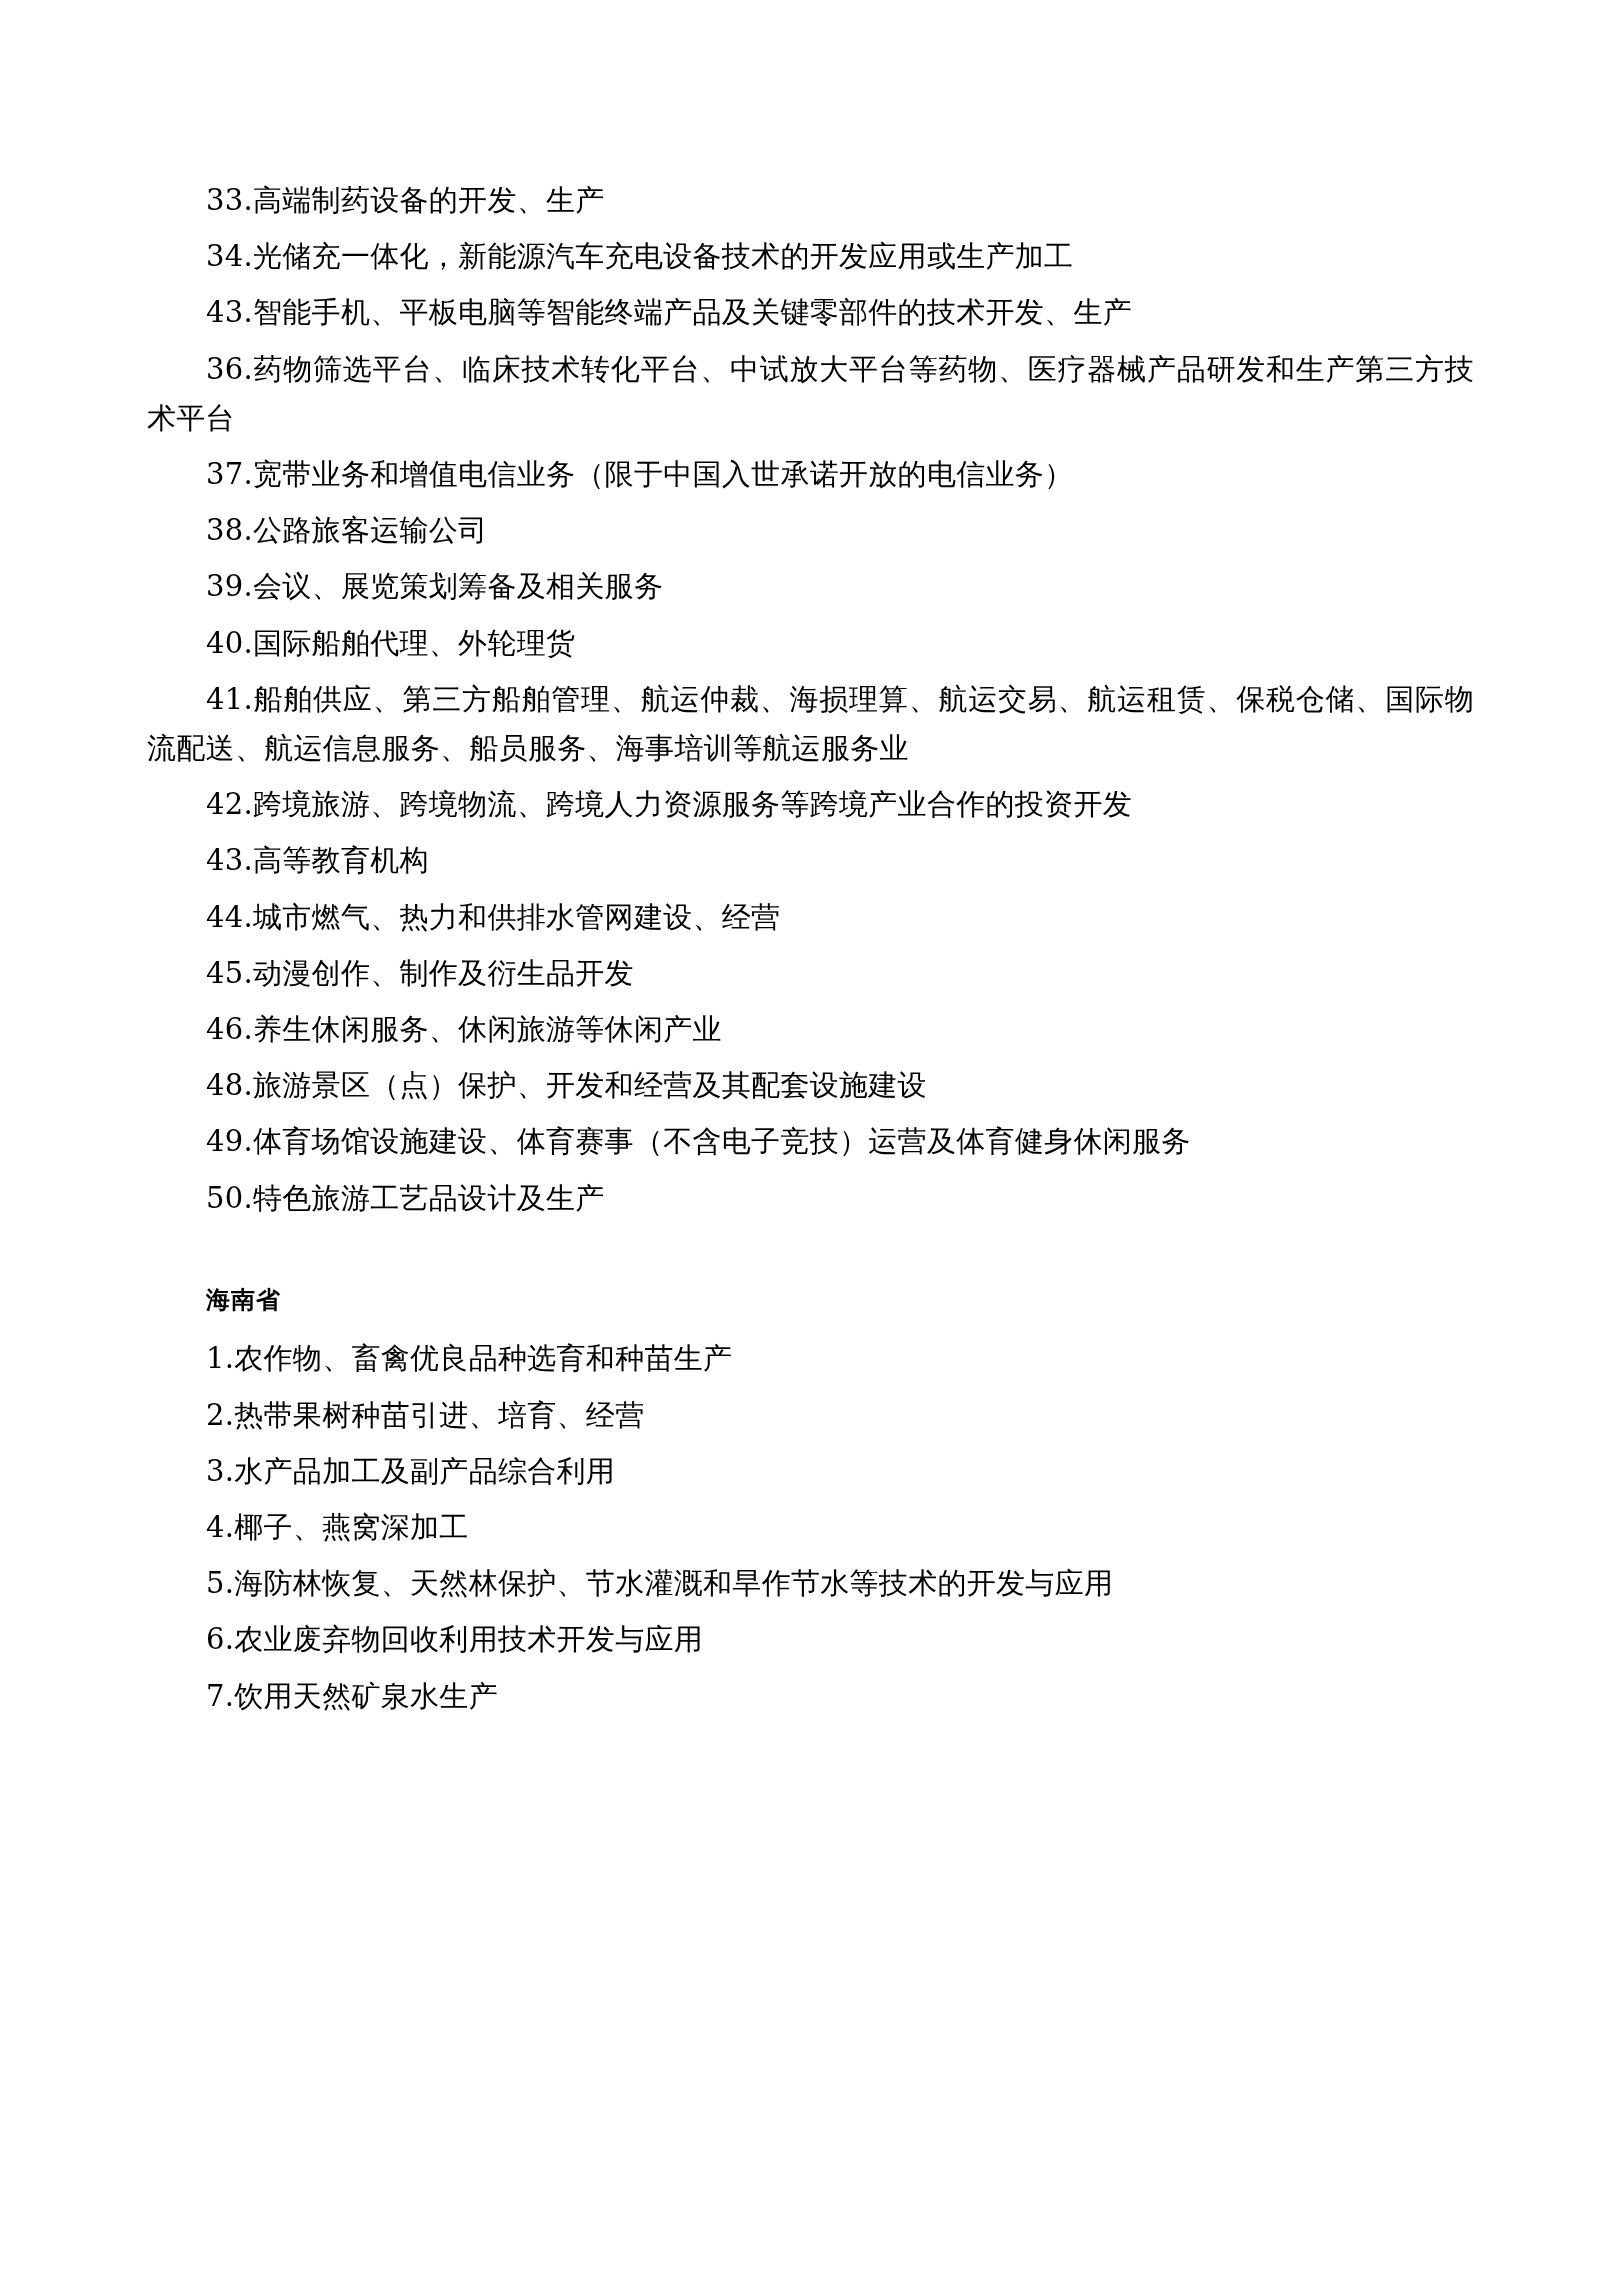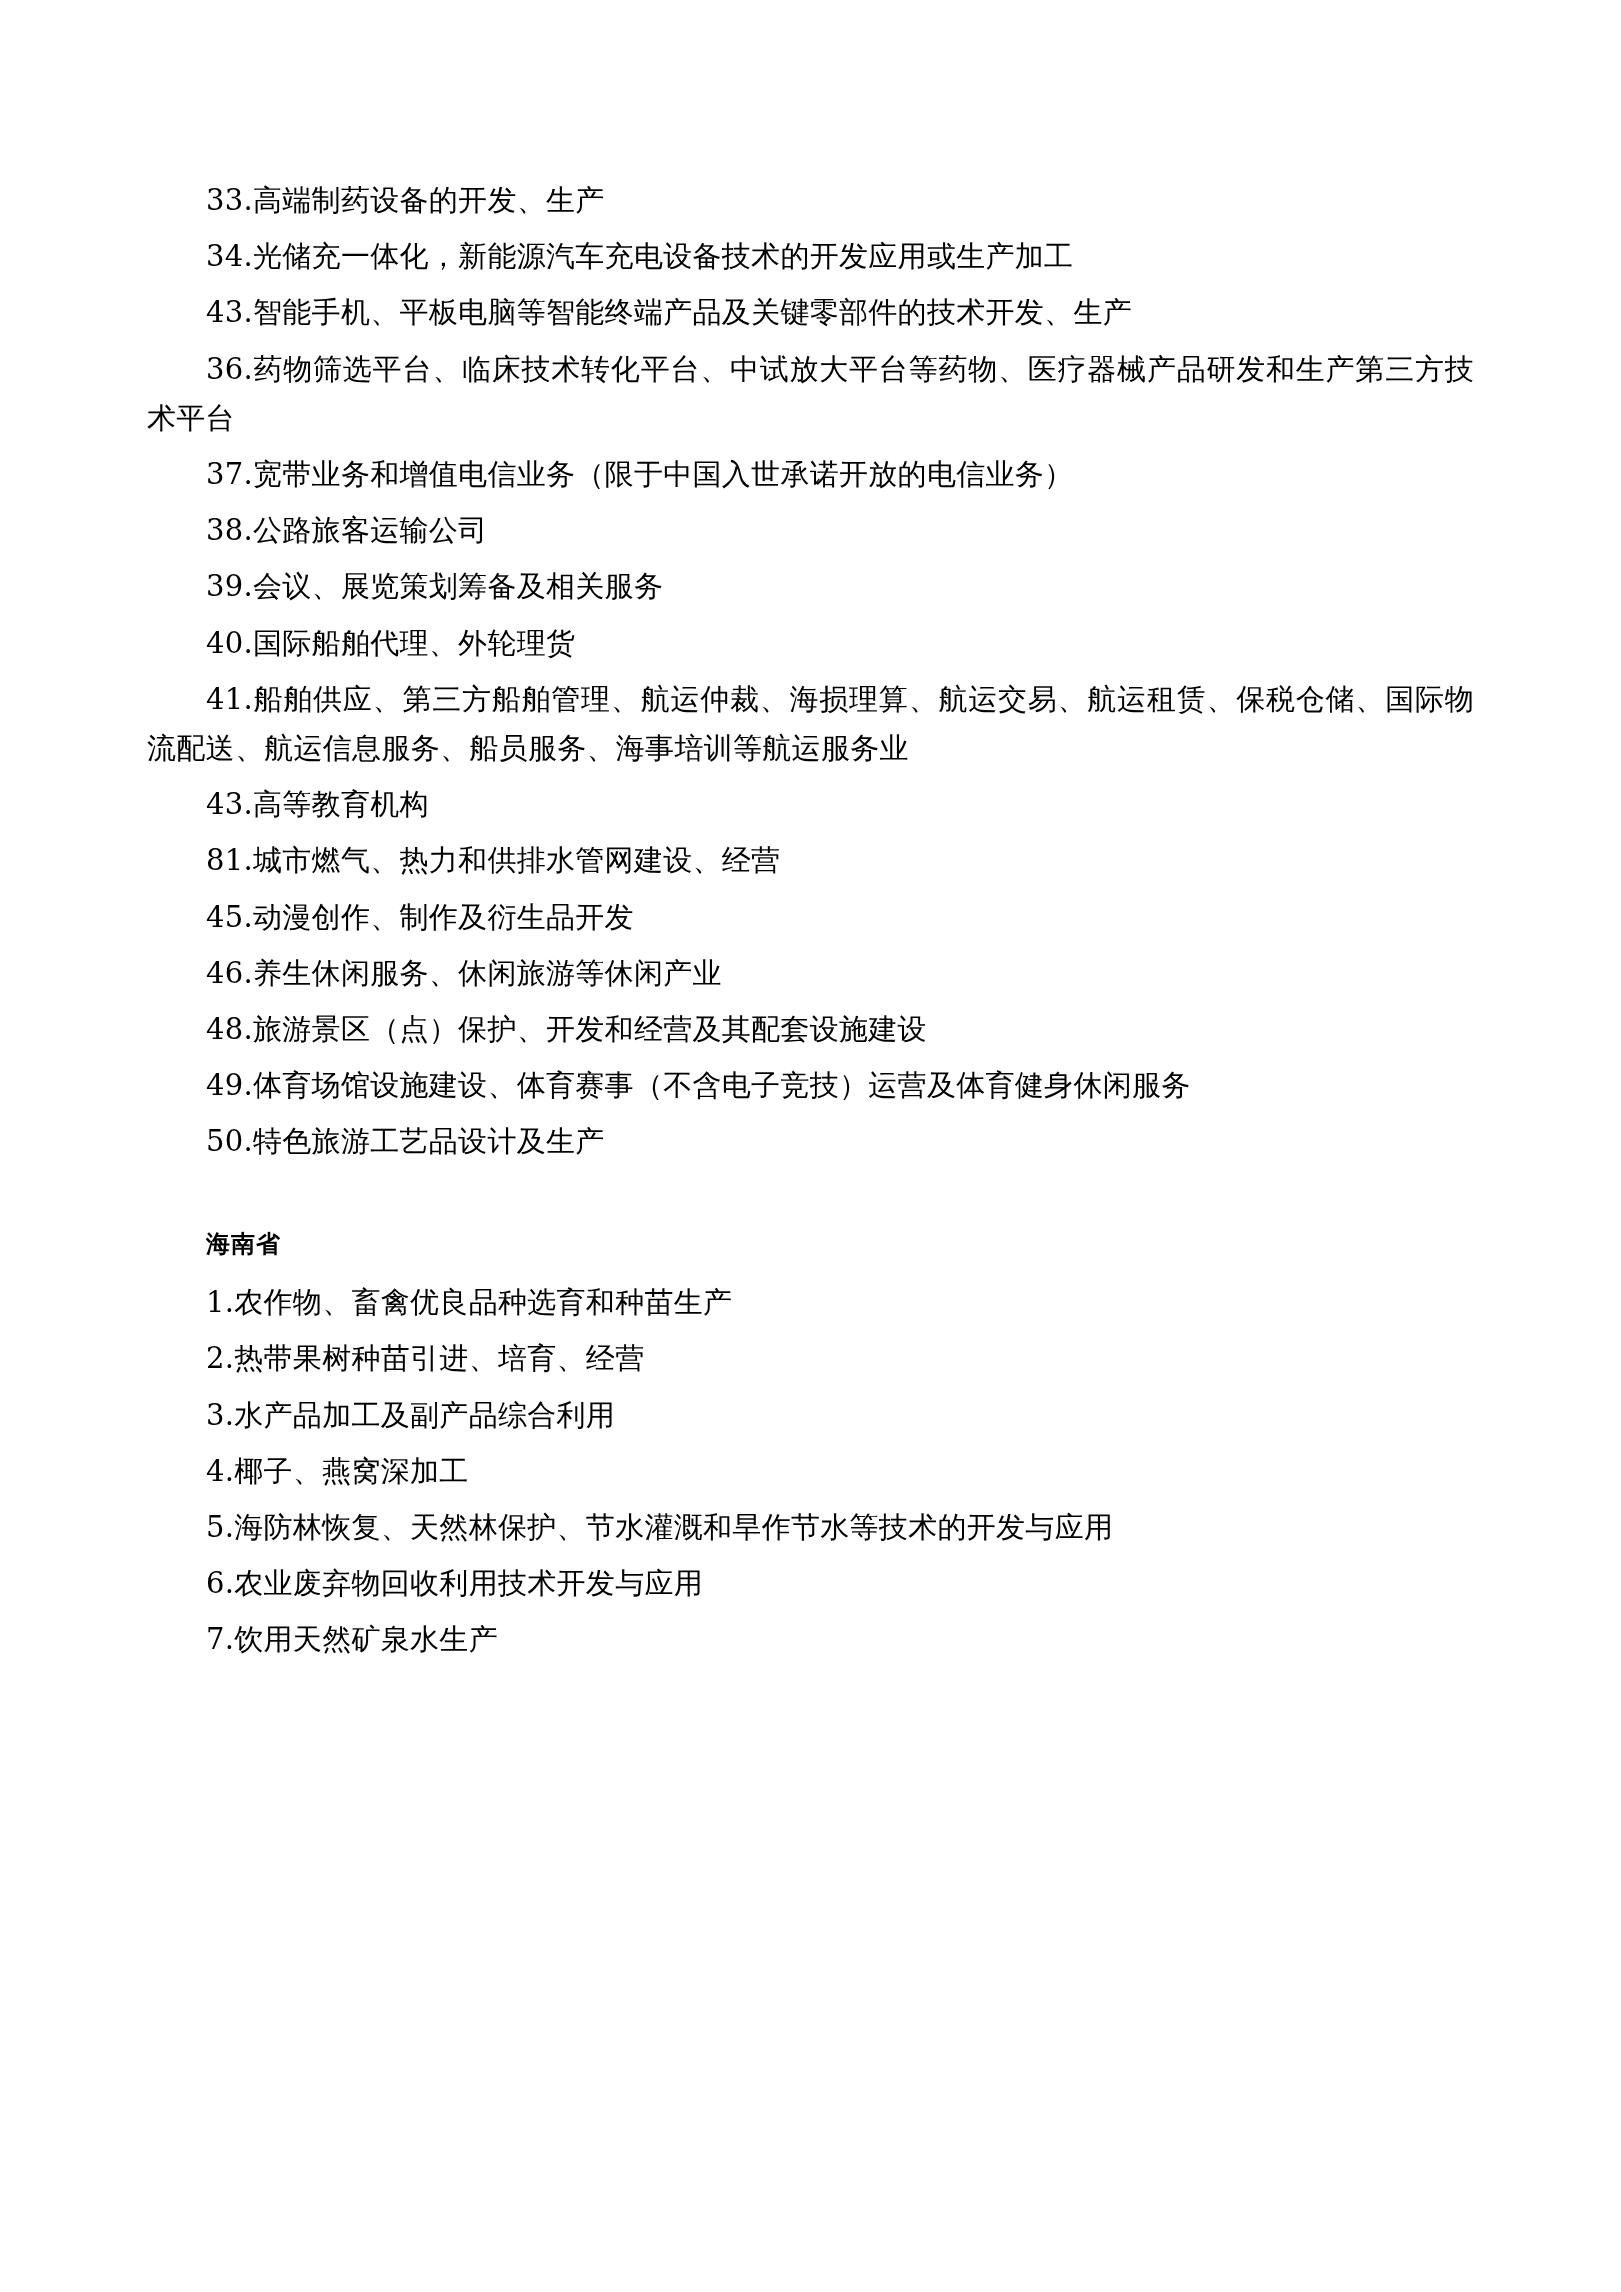--- a/index.html
+++ b/index.html
@@ -53,22 +53,23 @@
     <div class="top-list">
       <p class="para">33.高端制药设备的开发、生产</p>
       <p class="para">34.光储充一体化，新能源汽车充电设备技术的开发应用或生产加工</p>
       <p class="para">43.智能手机、平板电脑等智能终端产品及关键零部件的技术开发、生产</p>
       <p class="para">36.药物筛选平台、临床技术转化平台、中试放大平台等药物、医疗器械产品研发和生产第三方技术平台</p>
       <p class="para">37.宽带业务和增值电信业务（限于中国入世承诺开放的电信业务）</p>
       <p class="para">38.公路旅客运输公司</p>
       <p class="para">39.会议、展览策划筹备及相关服务</p>
       <p class="para">40.国际船舶代理、外轮理货</p>
       <p class="para">41.船舶供应、第三方船舶管理、航运仲裁、海损理算、航运交易、航运租赁、保税仓储、国际物流配送、航运信息服务、船员服务、海事培训等航运服务业</p>
+      <p class="para">42.跨境旅游、跨境物流、跨境人力资源服务等跨境产业合作的投资开发</p>
       <p class="para">43.高等教育机构</p>
-      <p class="para">81.城市燃气、热力和供排水管网建设、经营</p>
+      <p class="para">44.城市燃气、热力和供排水管网建设、经营</p>
       <p class="para">45.动漫创作、制作及衍生品开发</p>
       <p class="para">46.养生休闲服务、休闲旅游等休闲产业</p>
       <p class="para">48.旅游景区（点）保护、开发和经营及其配套设施建设</p>
       <p class="para">49.体育场馆设施建设、体育赛事（不含电子竞技）运营及体育健身休闲服务</p>
       <p class="para">50.特色旅游工艺品设计及生产</p>
     </div>
 
     <h2 class="section-heading">海南省</h2>
 
     <div class="sub-list">

